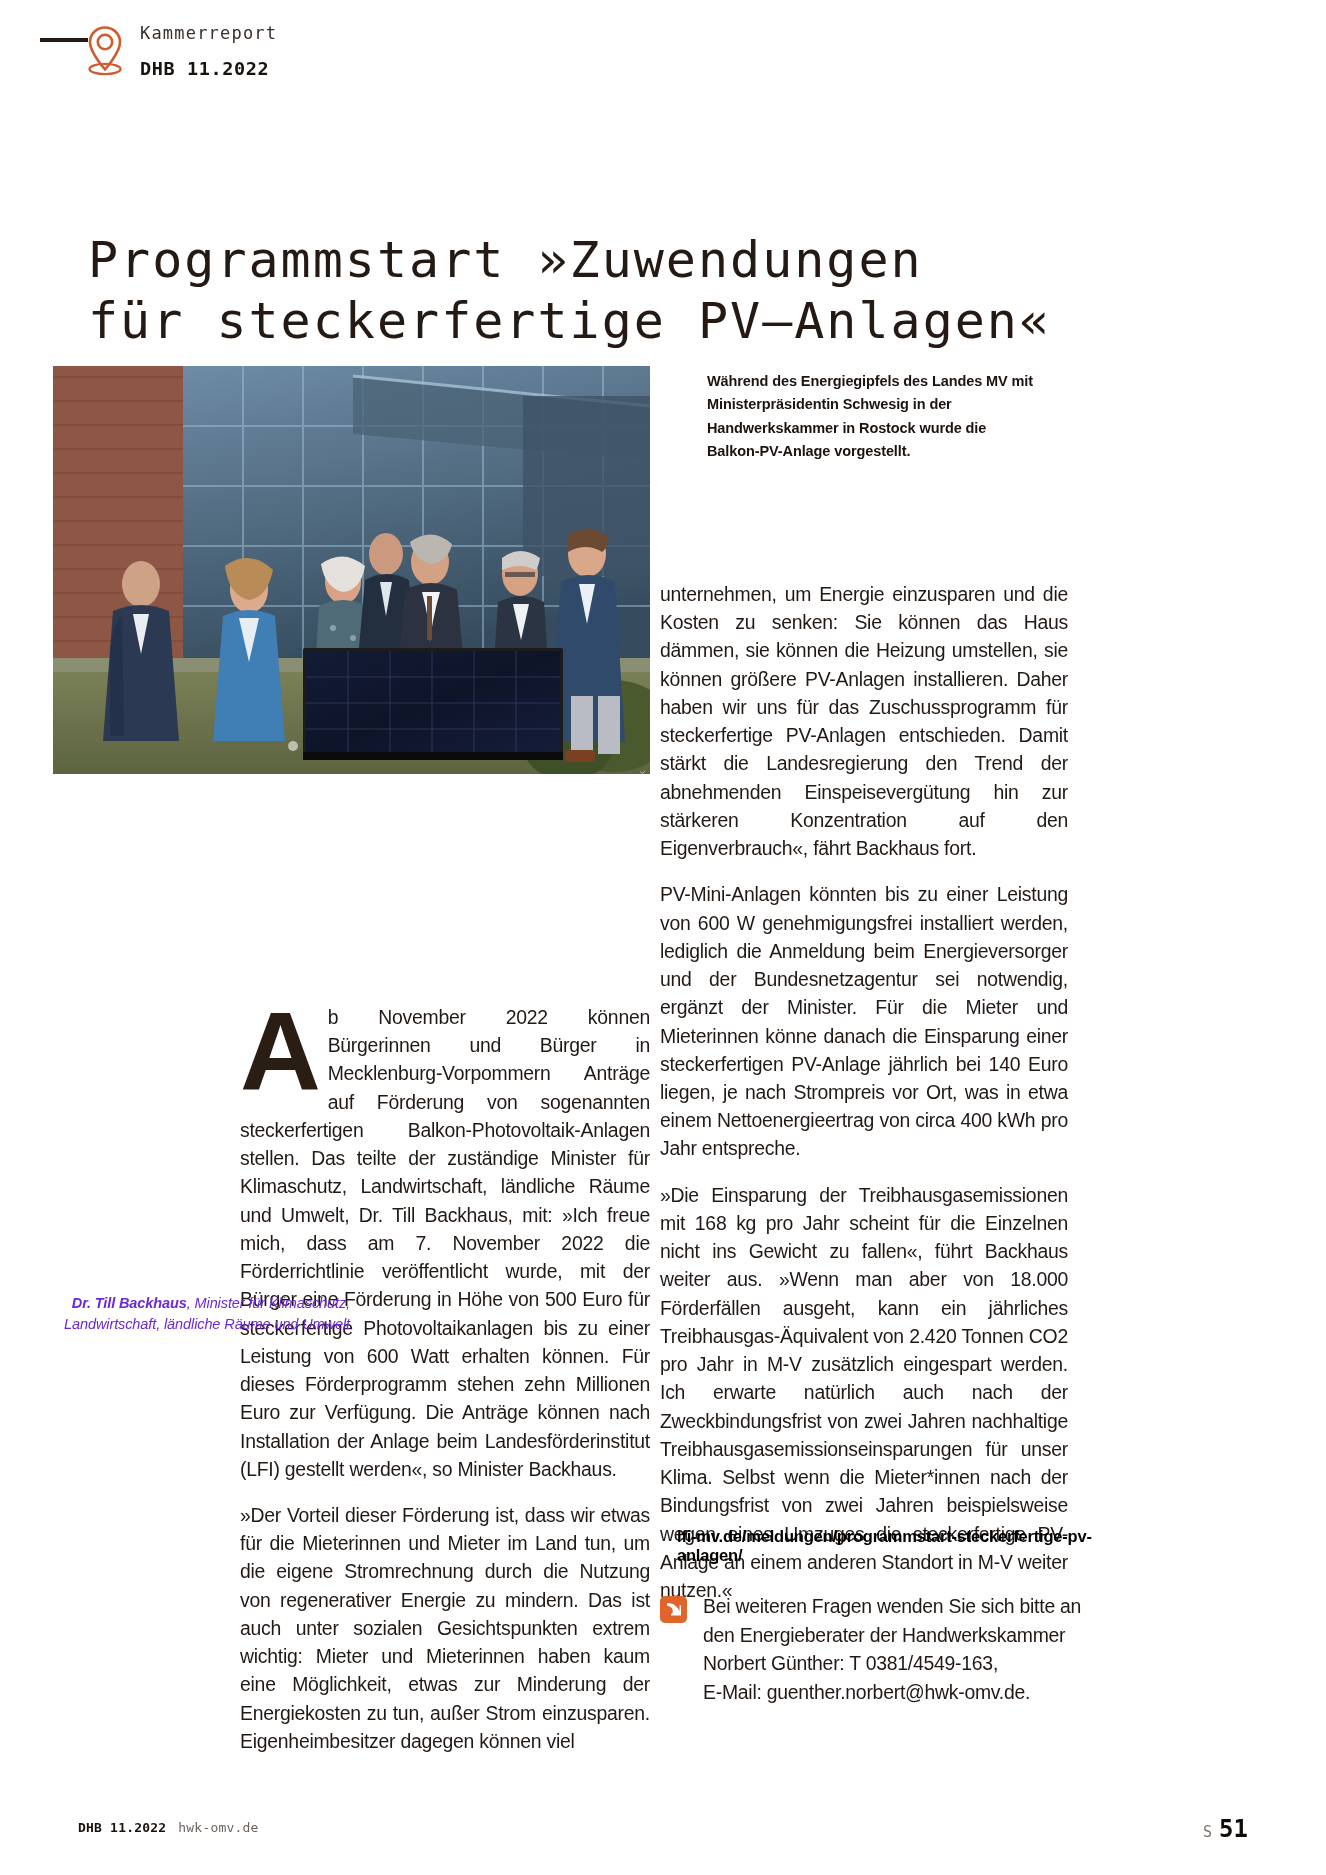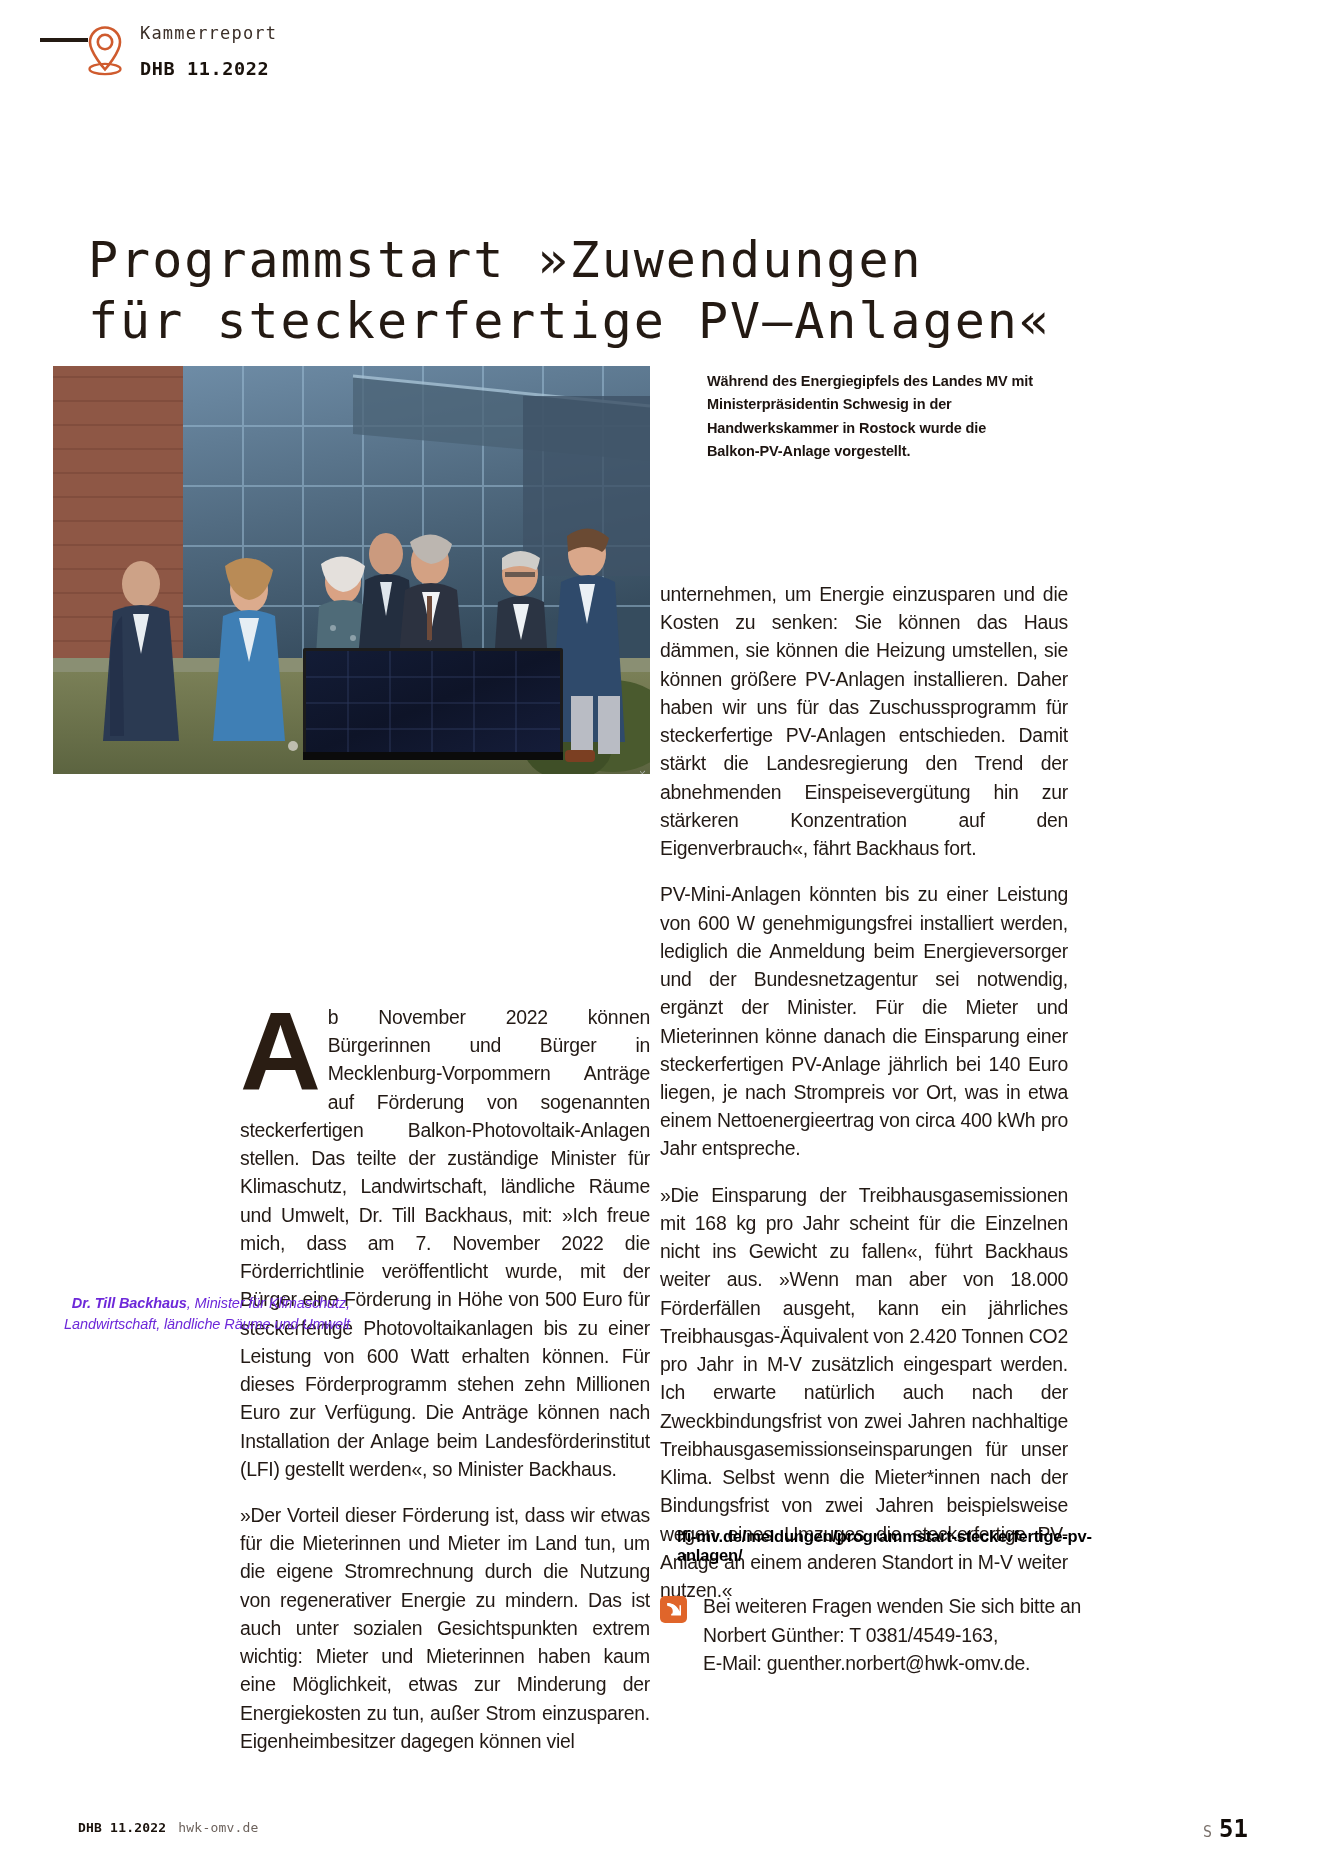--- a/index.html
+++ b/index.html
@@ -447,20 +447,21 @@
 
 <div class="contact-block">
   <span class="contact-icon">
     <svg width="17" height="17" viewBox="0 0 17 17">
       <path d="M2.5 2.0 C8 2.2 12.5 5 14.5 10.5 L14.5 4.2 L16 4.2 L16 14.4 L6.2 14.4 L6.2 12.8 L12.3 12.8 C10.4 8.4 6.8 5.6 2.5 5.0 Z" fill="#ffffff"></path>
       <path d="M2.2 2.0 C7.6 2.4 12.2 5.6 14.2 11.2 L14.2 13.6 L7.0 13.6 C9.2 9.0 6.6 5.0 2.2 4.6 Z" fill="#ffffff"></path>
     </svg>
   </span>
   <span class="contact-text">
     <span>Bei weiteren Fragen wenden Sie sich bitte an</span>
+    <span>den Energieberater der Handwerkskammer</span>
     <span>Norbert Günther: T 0381/4549-163,</span>
     <span>E-Mail: guenther.norbert@hwk-omv.de.</span>
   </span>
 </div>
 
 <div class="footer-rule"></div>
 <div class="footer-left">
   <span class="footer-issue">DHB 11.2022</span>
   <span class="footer-url">hwk-omv.de</span>
 </div>

